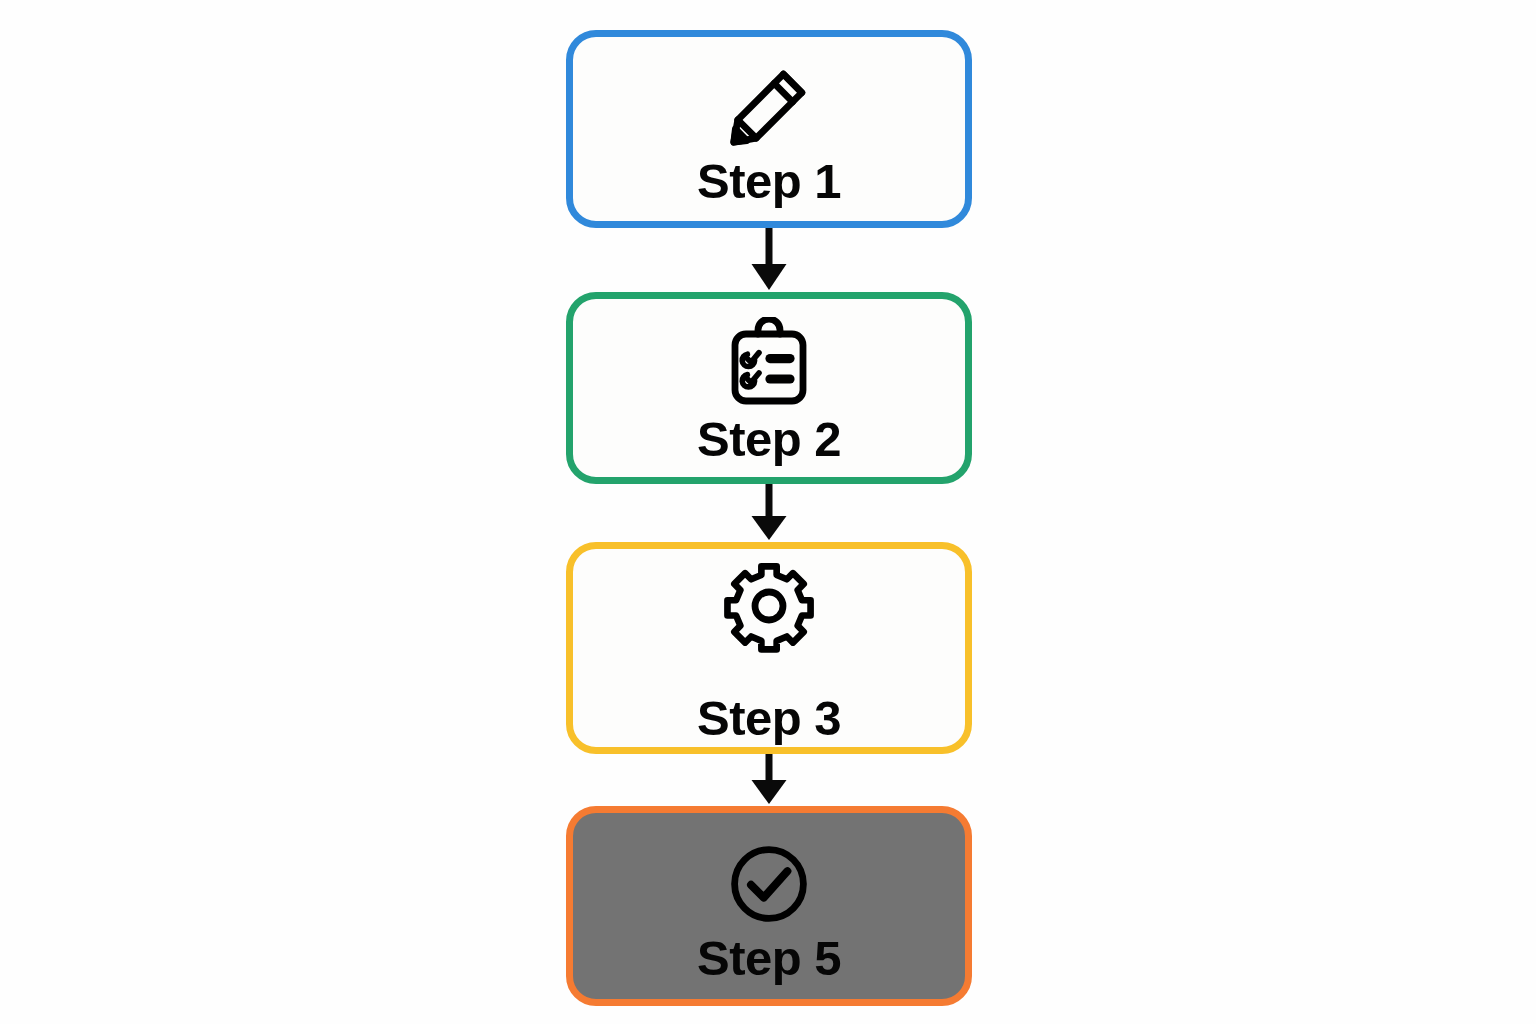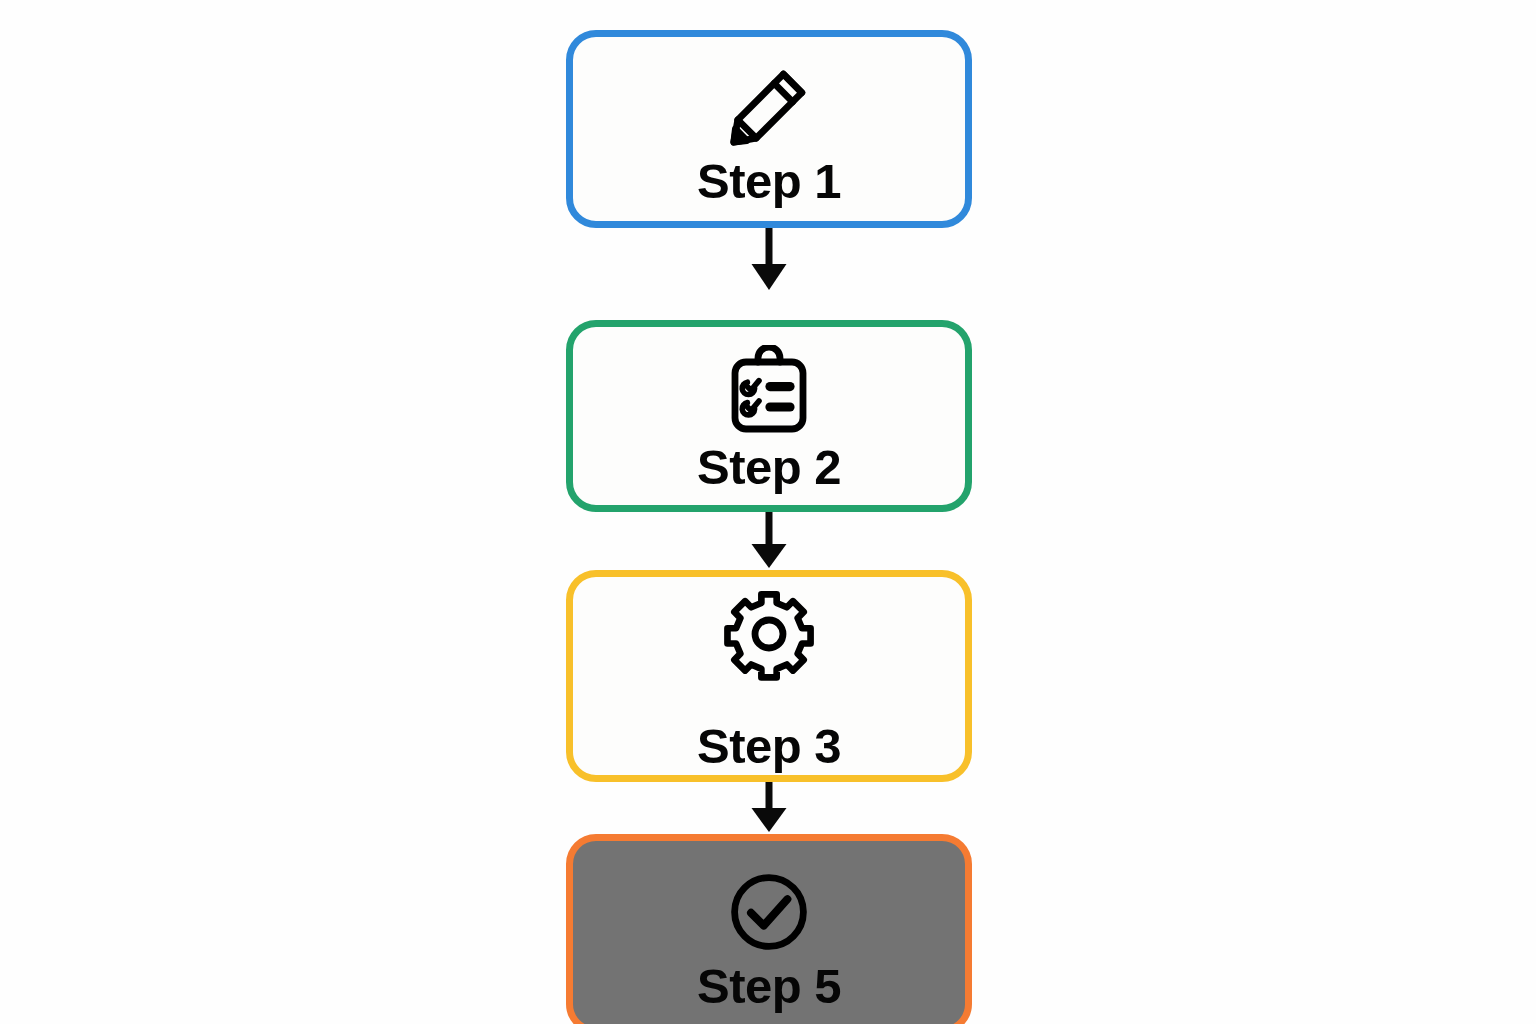--- a/index.html
+++ b/index.html
@@ -105,21 +105,21 @@
 
     <div class="connector conn-1">
       <span>
         <svg width="46" height="64" viewBox="0 0 46 64">
           <path d="M23 0 L23 40" stroke="#0a0a0a" stroke-width="7" fill="none"></path>
           <path d="M23 62 L5.5 36 L40.5 36 Z" fill="#0a0a0a"></path>
         </svg>
       </span>
     </div>
 
-    <div class="step-node node-2" style="border-color: rgb(35, 163, 108); background-color: rgb(253, 253, 252); margin-top: 28px;">
+    <div class="step-node node-2" style="border-color: rgb(35, 163, 108); background-color: rgb(253, 253, 252);">
       <span class="step-icon icon-2">
         <svg width="96" height="96" viewBox="0 0 48 48" fill="none" stroke="#000000" stroke-width="3.4" stroke-linecap="round" stroke-linejoin="round">
 
           <rect x="7" y="8.5" width="34" height="33.5" rx="5.5"></rect>
 
           <path d="M18.5 8.5 L18.5 6.5 A5.5 5.5 0 0 1 29.5 6.5 L29.5 8.5"></path>
 
           <path d="M13.2 18.6 A3.1 3.1 0 1 0 16.8 21.8" stroke-width="2.8"></path>
           <path d="M13.0 20.6 L15.0 22.6 L19.0 17.8" stroke-width="2.8"></path>
           <path d="M13.2 28.8 A3.1 3.1 0 1 0 16.8 32.0" stroke-width="2.8"></path>

